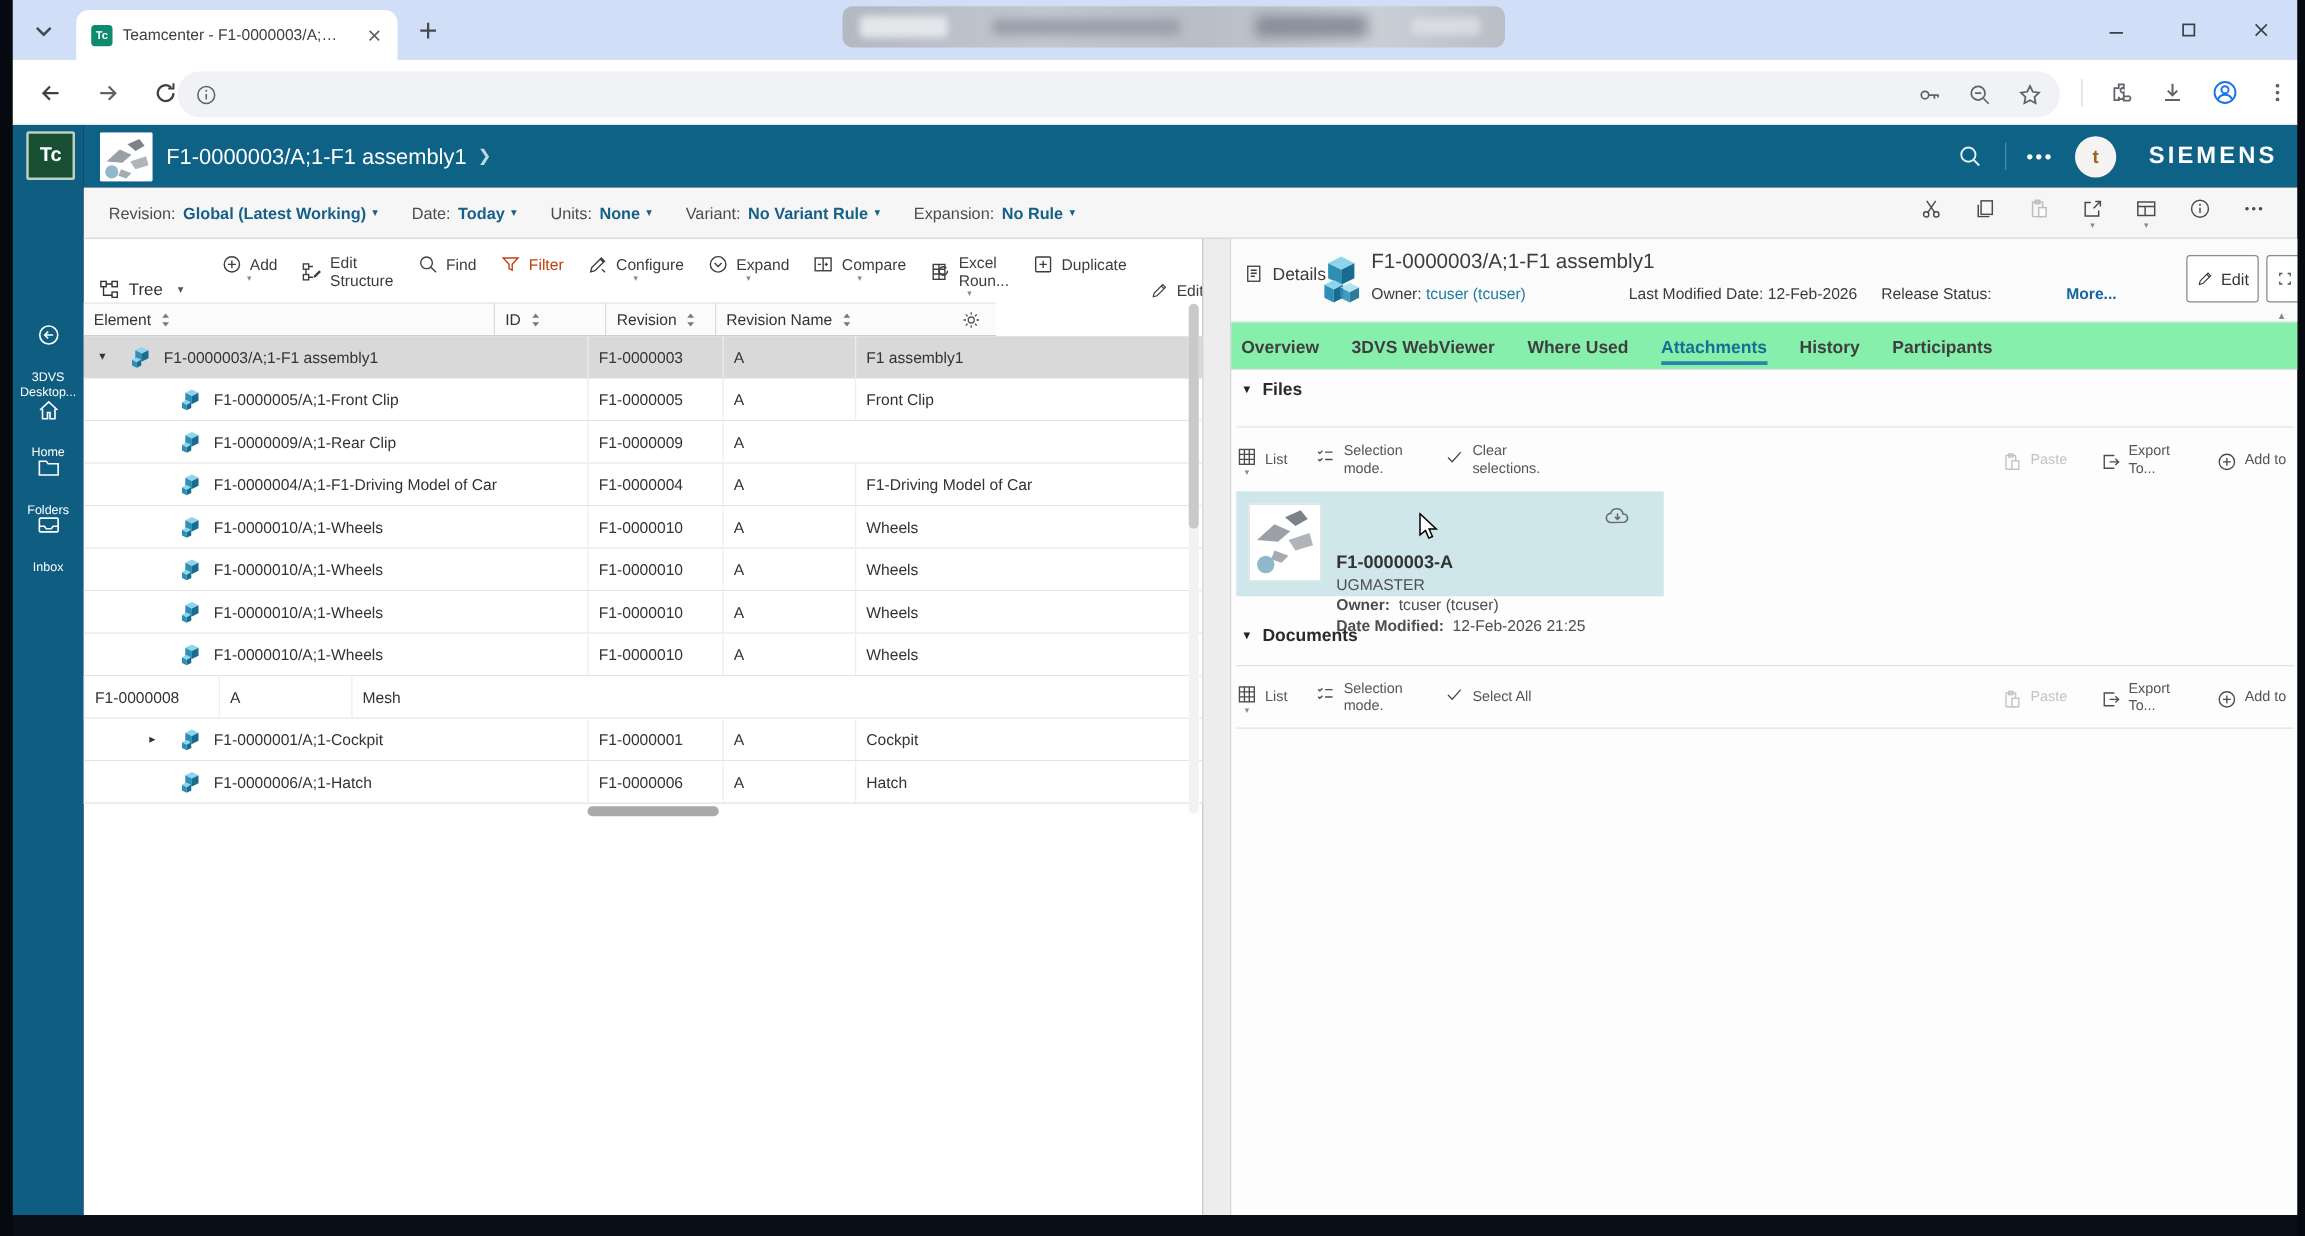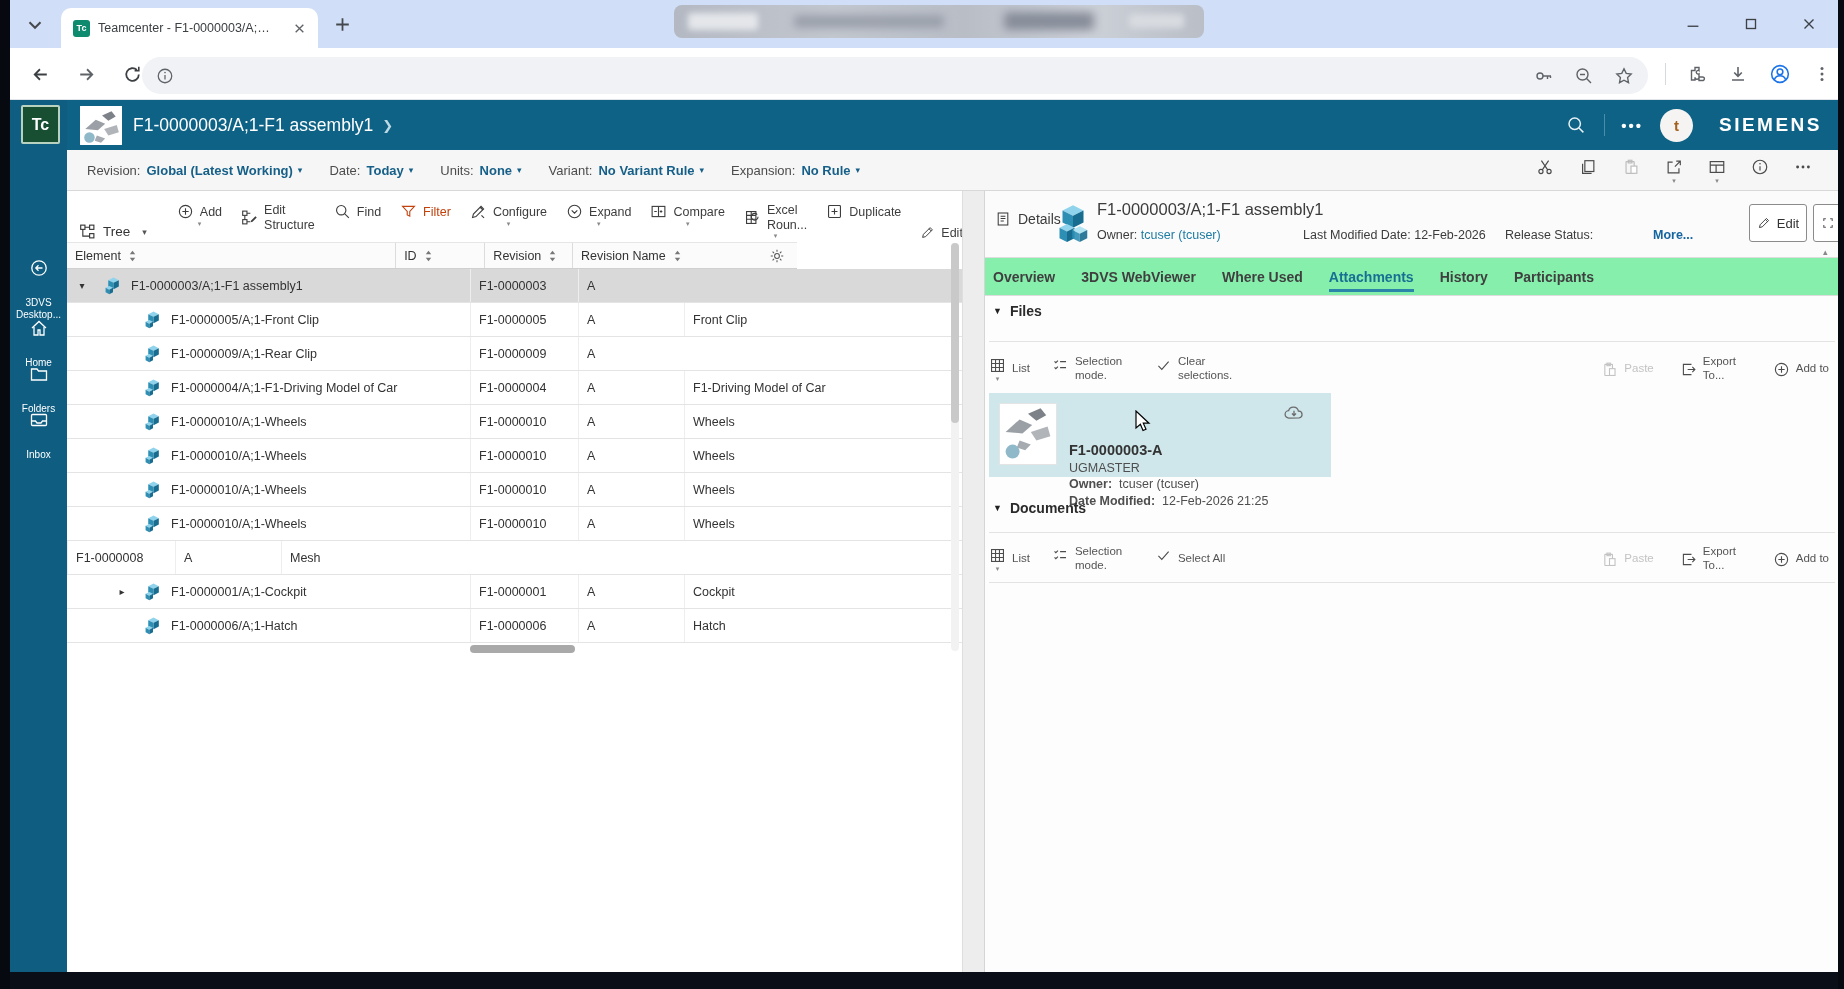--- a/index.html
+++ b/index.html
@@ -627,20 +627,21 @@
                 <polygon points="13.5,3 8.5,5.5 8.5,11.5 13.5,9" fill="#176c90"></polygon>
                 <polygon points="4.5,8.5 8,10.2 4.5,12 1,10.2" fill="#8fd4ec"></polygon>
                 <polygon points="1,10.2 4.5,12 4.5,16.3 1,14.5" fill="#2e8fb5"></polygon>
                 <polygon points="8,10.2 4.5,12 4.5,16.3 8,14.5" fill="#176c90"></polygon>
               </svg>
             </span>
             <span>F1-0000003/A;1-F1 assembly1</span>
           </div>
           <div class="td c-id">F1-0000003</div>
           <div class="td c-rev">A</div>
+          <div class="td c-name">F1 assembly1</div>
         </div>
         <div class="trow lvl1">
           <div class="td c-el">
             <span class="exp"></span>
             <span class="icon cube-ic">
               <svg viewBox="0 0 16 17">
                 <polygon points="8.5,0.5 13.5,3 8.5,5.5 3.5,3" fill="#8fd4ec"></polygon>
                 <polygon points="3.5,3 8.5,5.5 8.5,11.5 3.5,9" fill="#2e8fb5"></polygon>
                 <polygon points="13.5,3 8.5,5.5 8.5,11.5 13.5,9" fill="#176c90"></polygon>
                 <polygon points="4.5,8.5 8,10.2 4.5,12 1,10.2" fill="#8fd4ec"></polygon>

